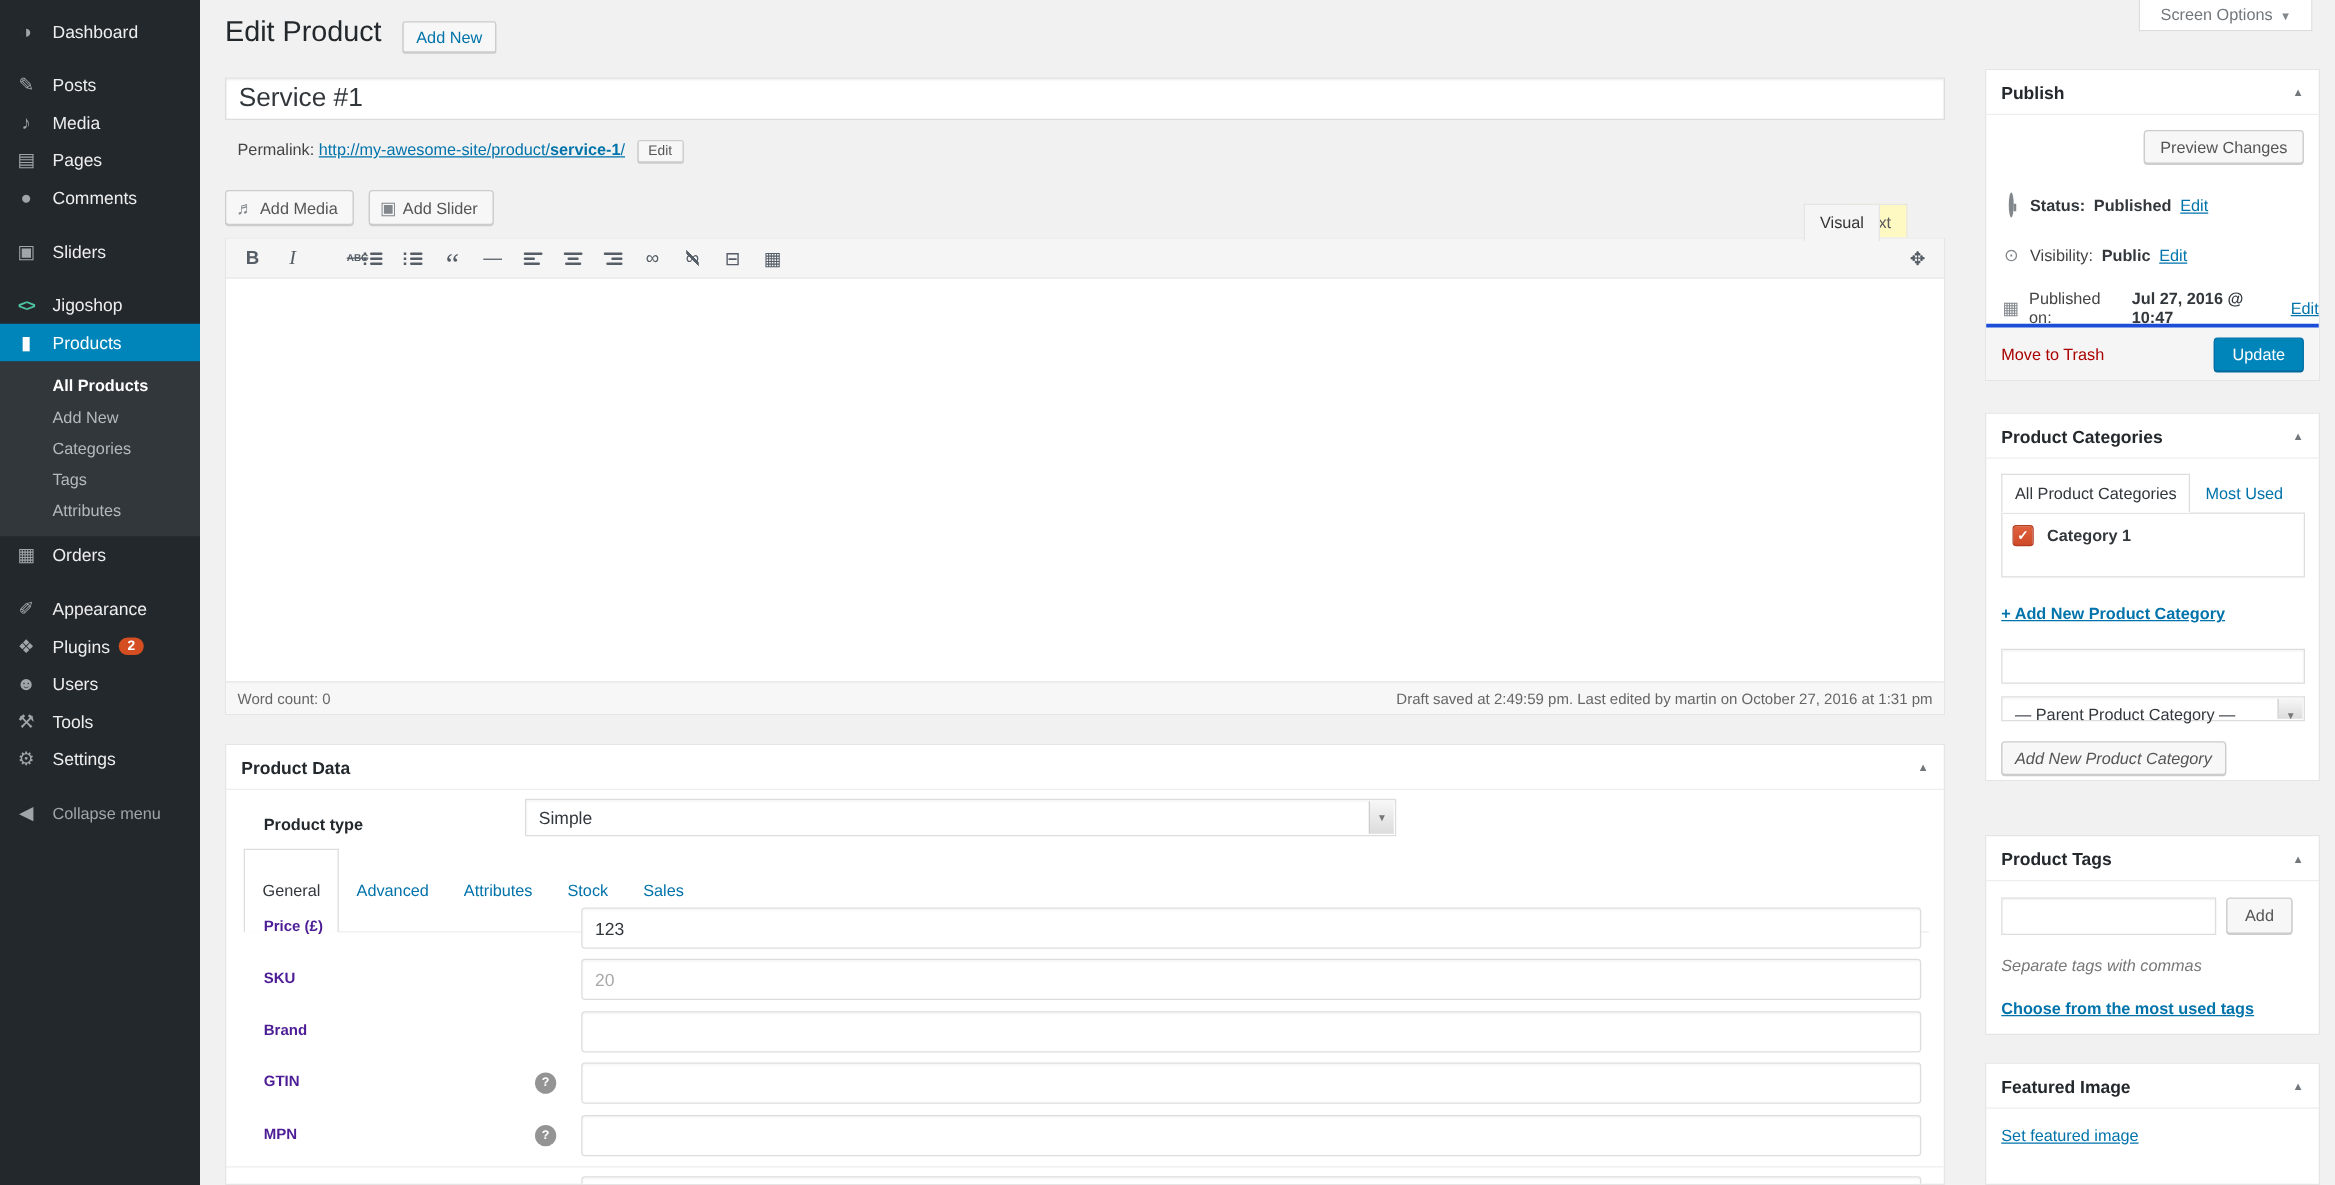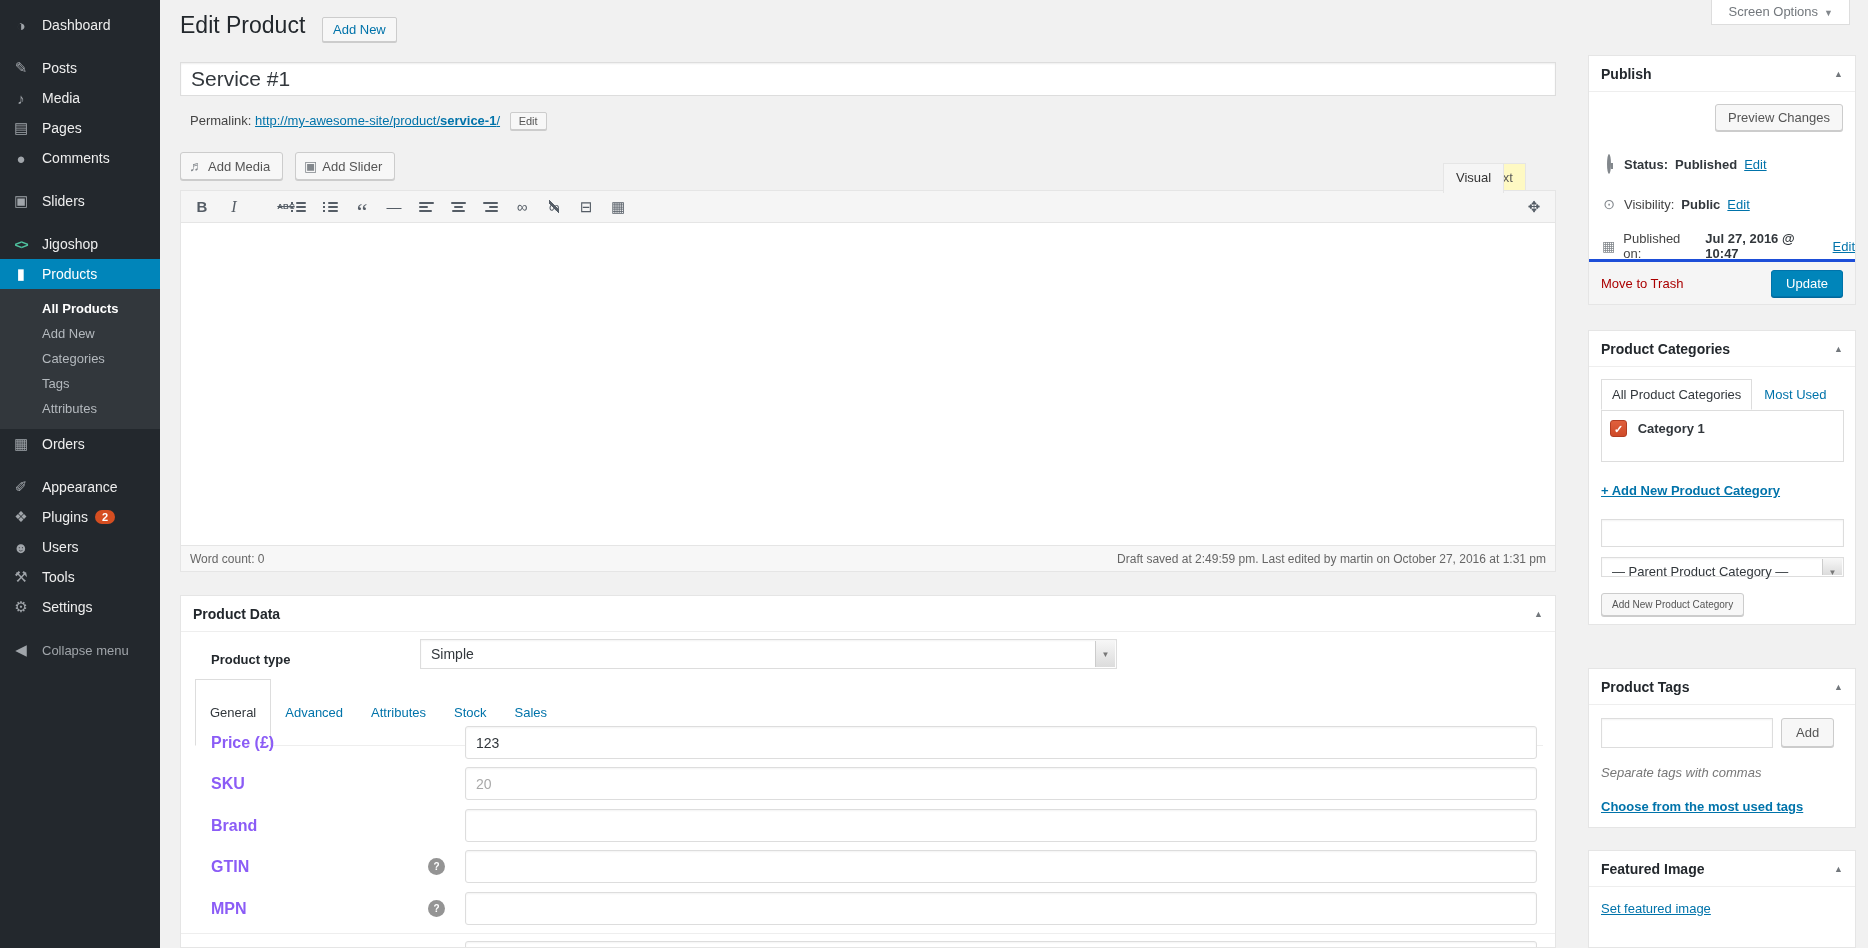--- a/index.html
+++ b/index.html
@@ -74,21 +74,21 @@
   
   #product-data { left:180px; top:595px; width:1376px; height:353px; overflow:hidden; }
   #ptype-label { position:absolute; left:30px; top:56px; font-weight:bold; color:#23282d; }
   .fselect { position:relative; background:#fff; border:1px solid #ddd; height:30px; line-height:28px; padding:0 30px 0 10px; font-size:14px; color:#32373c; cursor:pointer; box-shadow:inset 0 1px 2px rgba(0,0,0,.05); }
   .fselect .arr { position:absolute; right:1px; top:1px; bottom:1px; width:20px; background:linear-gradient(#f6f6f6,#dcdcdc); border-left:1px solid #ccc; text-align:center; line-height:28px; font-size:8px; color:#777; }
   #ptype-select { position:absolute; left:239px; top:43px; width:697px; }
   #pd-tabs { position:absolute; left:14px; top:83px; display:flex; align-items:flex-end; width:1348px; border-bottom:1px solid #eee; }
   .pd-tab { font-size:13px; padding:25px 14px; color:#0073aa; cursor:pointer; }
   .pd-tab.active { background:#fff; border:1px solid #ddd; border-bottom:1px solid #fff; margin-bottom:-1px; color:#32373c; }
   .frow { position:absolute; left:0; width:100%; height:33px; }
-  .frow .flabel { position:absolute; left:30px; top:8px; font-weight:bold; color:#8b5cf6; font-size:16px; }
+  .frow .flabel { position:absolute; left:30px; top:8px; font-weight:bold; color:#4c1d95; font-size:12px; }
   .frow input { position:absolute; left:284px; top:0; width:1072px; height:33px; border:1px solid #ddd; border-radius:3px; padding:0 10px; font-size:14px; color:#32373c; font-family:"Liberation Sans",sans-serif; box-shadow:inset 0 1px 2px rgba(0,0,0,.05); }
   .frow input::placeholder { color:#a9a9a9; opacity:1; }
   .help { position:absolute; left:247px; top:8px; width:17px; height:17px; background:#949494; color:#fff; border-radius:50%; text-align:center; line-height:17px; font-size:10px; font-weight:bold; cursor:pointer; }
   #pd-sep { position:absolute; left:0; top:337px; width:100%; border-top:1px solid #eee; }
   #pd-partial input { position:absolute; left:284px; top:0; width:1072px; height:30px; border:1px solid #ddd; border-radius:3px; }
 
   
   .side { left:1588px; width:268px; }
   #publish-panel { top:55px; height:250px; }
   #preview-btn { position:absolute; right:12px; top:48px; background:#f7f7f7; border:1px solid #ccc; border-radius:3px; color:#555; font-size:13px; padding:5px 12px; cursor:pointer; box-shadow:0 1px 0 #ccc; }
@@ -105,21 +105,21 @@
   #cat-panel { top:330px; height:295px; }
   #cat-tabs { position:absolute; left:12px; top:48px; display:flex; align-items:flex-end; }
   #cat-tab-all { background:#fff; border:1px solid #ddd; border-bottom-color:#fff; padding:7px 10px; font-size:13px; color:#32373c; position:relative; z-index:2; margin-bottom:-1px; cursor:pointer; }
   #cat-tab-most { color:#0073aa; font-size:13px; padding:7px 12px; cursor:pointer; }
   #cat-list { position:absolute; left:12px; top:79px; width:243px; height:52px; border:1px solid #ddd; background:#fff; padding:9px 8px; }
   .cb { display:inline-block; width:17px; height:17px; background:linear-gradient(#e0603d,#cf4a28); border:1px solid #b23d22; border-radius:3px; color:#fff; text-align:center; line-height:16px; font-size:11px; font-weight:bold; vertical-align:middle; cursor:pointer; }
   #cat-item-label { font-weight:bold; color:#32373c; margin-left:7px; vertical-align:middle; }
   #cat-add-link { position:absolute; left:12px; top:152px; color:#0073aa; font-weight:bold; text-decoration:underline; cursor:pointer; }
   #cat-input { position:absolute; left:12px; top:188px; width:243px; height:28px; border:1px solid #ddd; background:#fff; box-shadow:inset 0 1px 2px rgba(0,0,0,.05); padding:0 8px; font-size:13px; }
   #cat-parent { position:absolute; left:12px; top:226px; width:243px; height:20px; line-height:26px; }
-  #cat-add-btn { position:absolute; left:12px; top:262px; background:#f7f7f7; border:1px solid #ccc; border-radius:3px; color:#555; font-size:10px; padding:5px 10px; cursor:pointer; box-shadow:0 1px 0 #ccc; }
+  #cat-add-btn { position:absolute; left:12px; top:262px; background:#f7f7f7; border:1px solid #ccc; border-radius:3px; color:#555; font-size:13px; padding:5px 10px; cursor:pointer; box-shadow:0 1px 0 #ccc;font-style:italic; }
 
   #tags-panel { top:668px; height:160px; }
   #tag-input { position:absolute; left:12px; top:49px; width:172px; height:30px; border:1px solid #ddd; background:#fff; box-shadow:inset 0 1px 2px rgba(0,0,0,.05); padding:0 8px; font-size:13px; }
   #tag-add-btn { position:absolute; left:192px; top:49px; background:#f7f7f7; border:1px solid #ccc; border-radius:3px; color:#555; font-size:13px; padding:6px 14px; cursor:pointer; box-shadow:0 1px 0 #ccc; }
   #tag-hint { position:absolute; left:12px; top:96px; font-style:italic; color:#777; }
   #tag-choose { position:absolute; left:12px; top:130px; color:#0073aa; text-decoration:underline; cursor:pointer;font-weight:bold; }
 
   #feat-panel { top:850px; height:98px; }
   #feat-link { position:absolute; left:12px; top:50px; color:#0073aa; text-decoration:underline; cursor:pointer; }
 </style>

